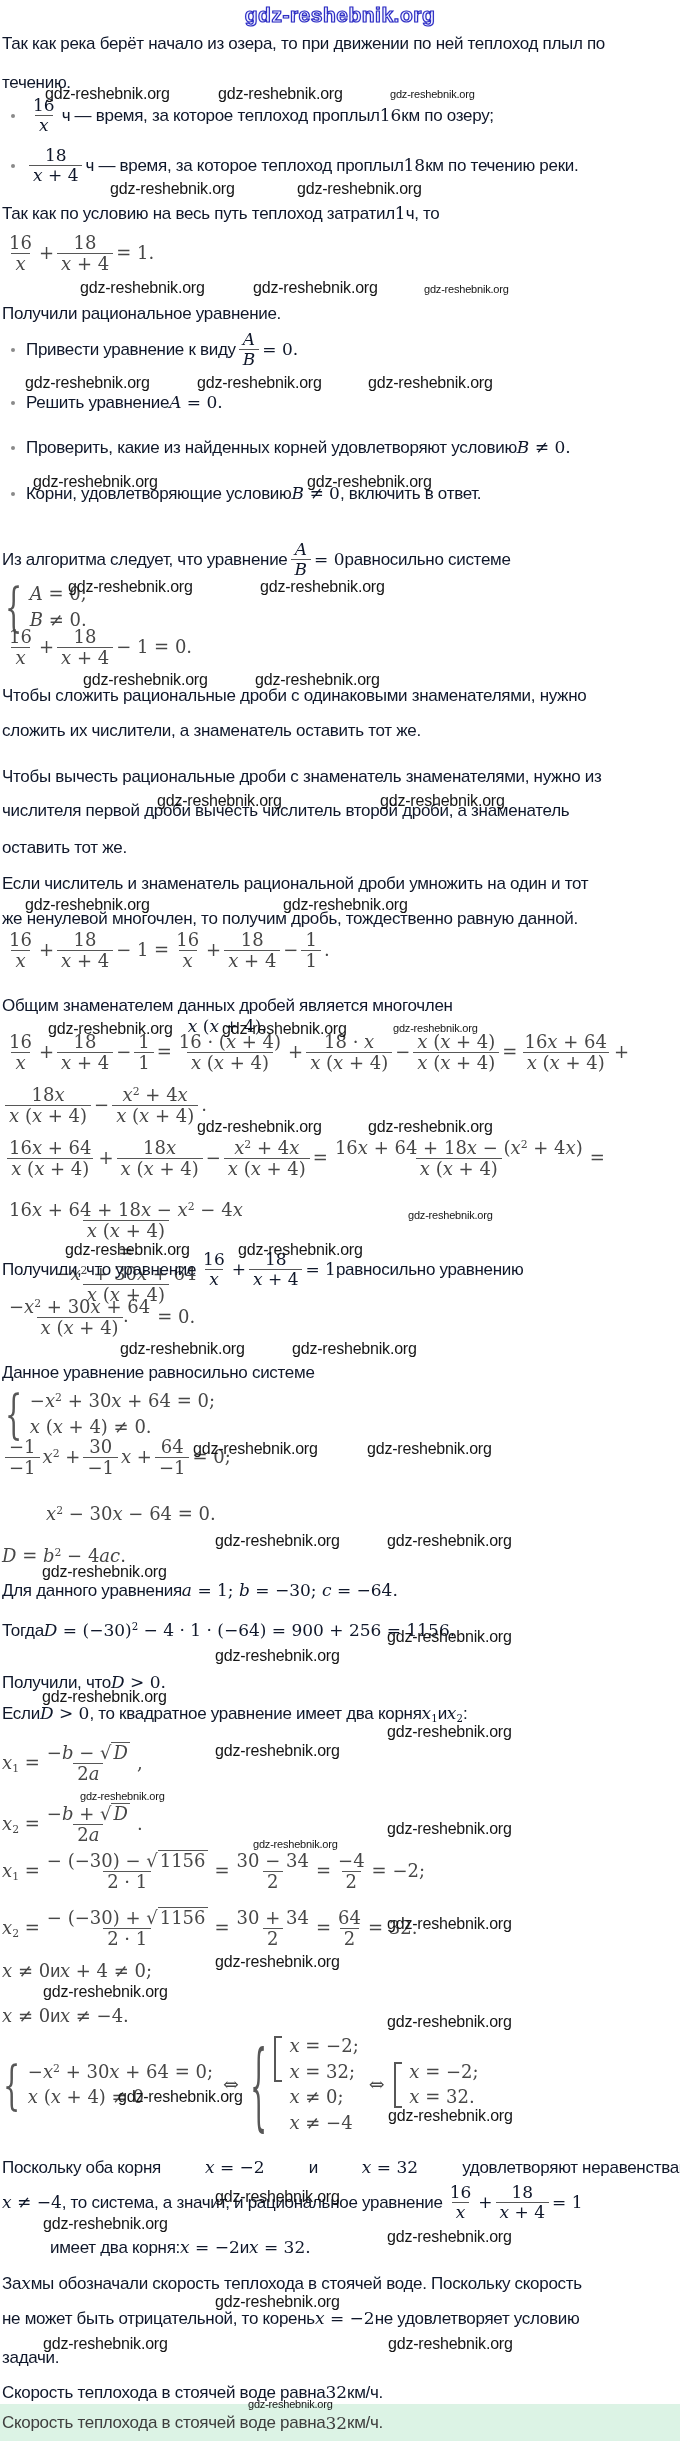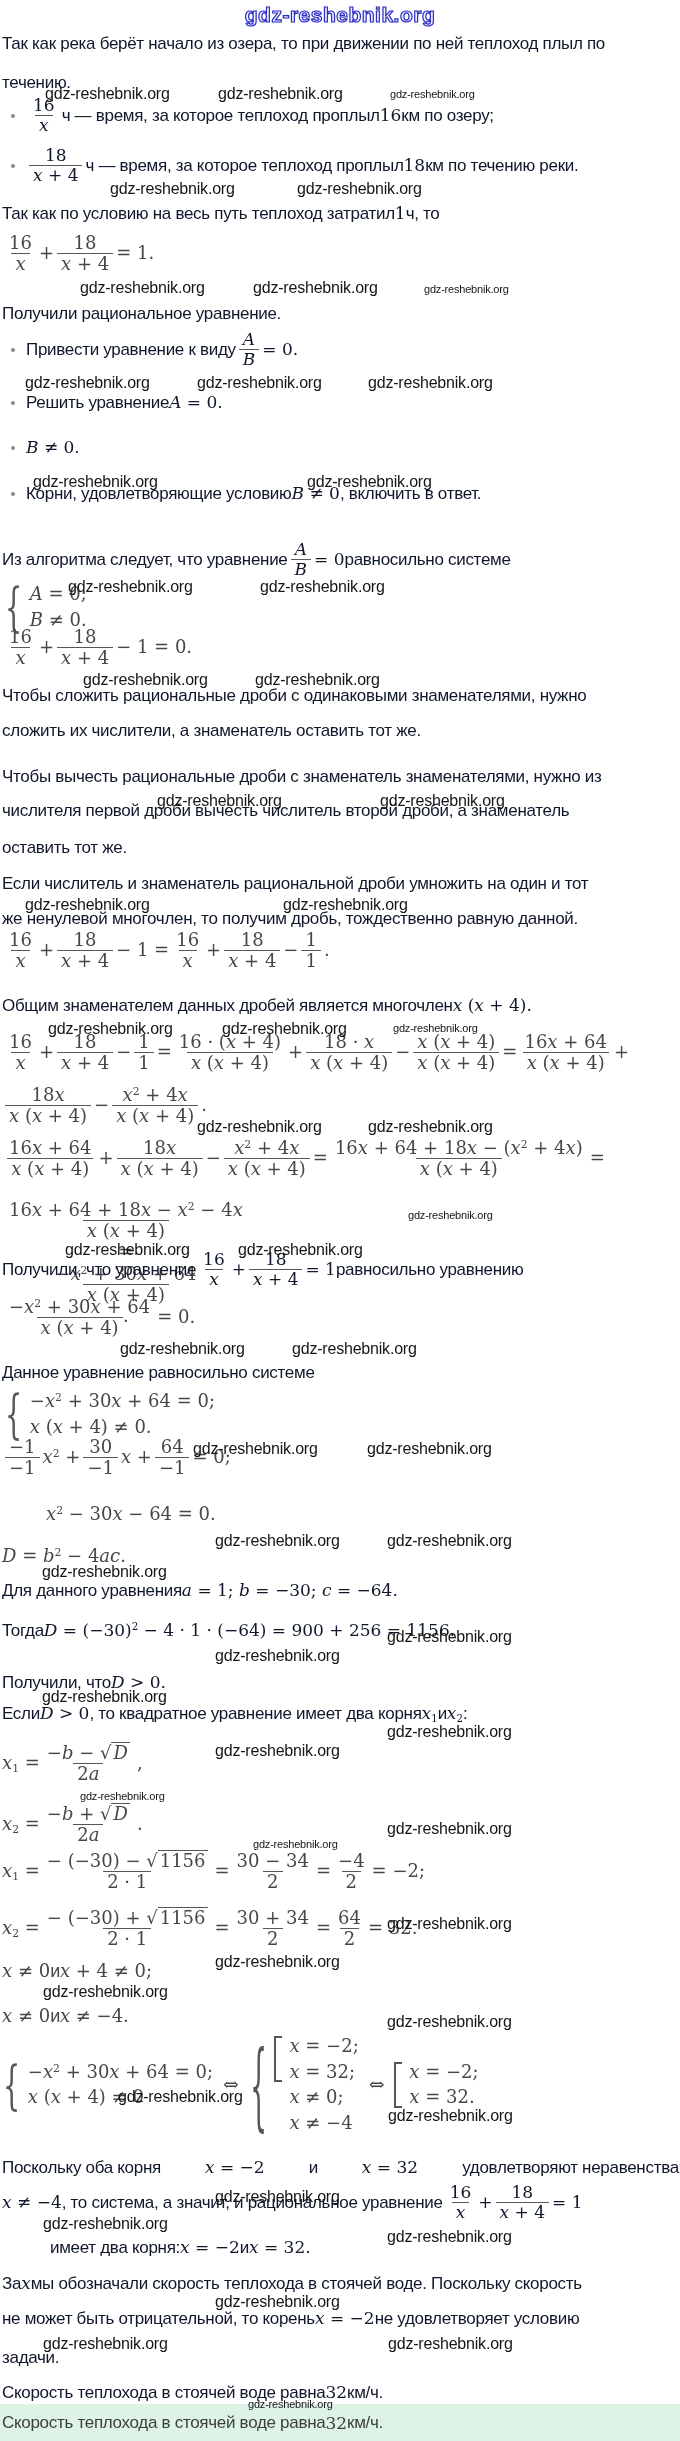--- a/index.html
+++ b/index.html
@@ -96,20 +96,21 @@
       </span>
       <span class="m"> = 0.</span>
     </div>
     <div class="blk" style="top: 392px; left: 0px;">
       <span class="dot"></span>
       <span class="txt">Решить уравнение </span>
       <span class="m"><i>A</i> = 0.</span>
     </div>
     <div class="blk" style="top: 437px; left: 0px;">
       <span class="dot"></span>
+      <span class="txt">Проверить, какие из найденных корней удовлетворяют условию </span>
       <span class="m"><i>B</i> ≠ 0.</span>
     </div>
     <div class="blk" style="top: 483px; left: 0px;">
       <span class="dot"></span>
       <span class="txt">Корни, удовлетворяющие условию </span>
       <span class="m"><i>B</i> ≠ 0</span>
       <span class="txt">, включить в ответ.</span>
     </div>
     <div class="blk" style="top: 540px; left: 2px;">
       <span class="txt">Из алгоритма следует, что уравнение </span>
@@ -182,21 +183,21 @@
         <span class="num"><span class="m">18</span></span>
         <span class="den"><span class="m"><i>x</i> + 4</span></span>
       </span>
       <span class="m"> − </span>
       <span class="frac">
         <span class="num"><span class="m">1</span></span>
         <span class="den"><span class="m">1</span></span>
       </span>
       <span class="m">.</span>
     </div>
-    <div class="blk" style="top: 995px; left: 2px;">
+    <div class="blk" style="top: 995px; left: 2px; flex-direction: column;">
       <span class="txt">Общим знаменателем данных дробей является многочлен </span>
       <span class="m"><i>x</i> (<i>x</i> + 4).</span>
     </div>
     <div class="blk formula" style="top: 1032px; left: 2px;">
       <span class="frac">
         <span class="num"><span class="m">16</span></span>
         <span class="den"><span class="m"><i>x</i></span></span>
       </span>
       <span class="m"> + </span>
       <span class="frac">

